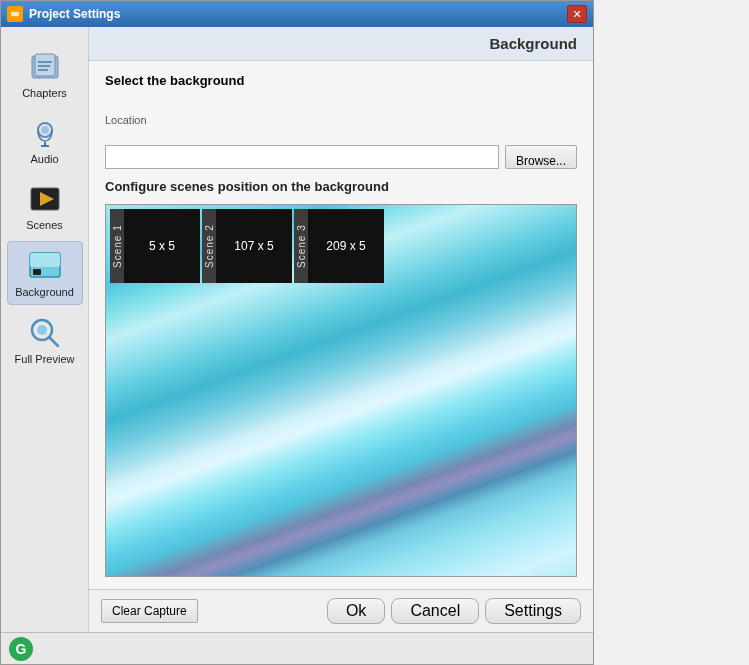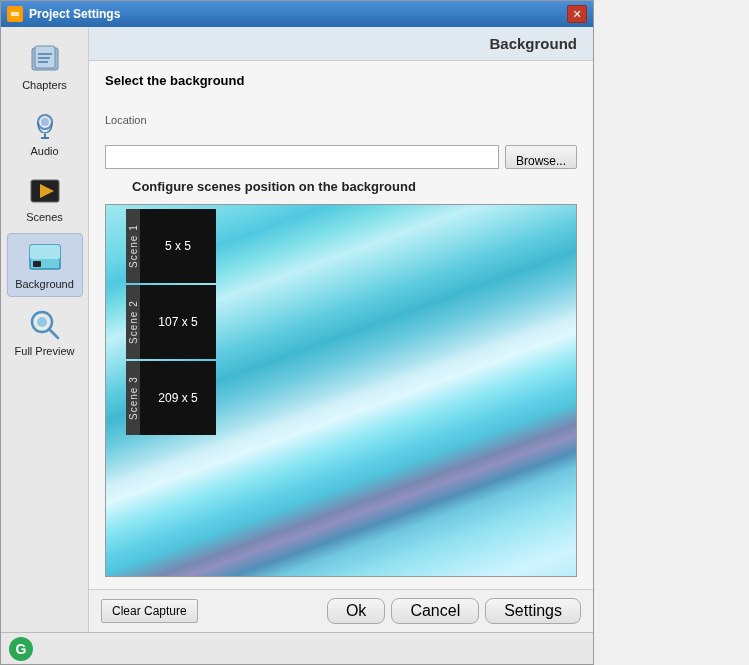--- a/index.html
+++ b/index.html
@@ -71,21 +71,21 @@
     }
 
     
     .sidebar {
       width: 88px;
       background: #e8e8e8;
       border-right: 1px solid #ccc;
       display: flex;
       flex-direction: column;
       align-items: center;
-      padding-top: 8px;
+      padding-top: 16px;
       gap: 4px;
     }
 
     .sidebar-item {
       display: flex;
       flex-direction: column;
       align-items: center;
       width: 76px;
       padding: 6px 4px;
       cursor: pointer;
@@ -183,21 +183,20 @@
       border: 1px solid #aaa;
       font-size: 12px;
       cursor: pointer;
       border-radius: 2px;
     }
 
     .configure-title {
       font-size: 13px;
       font-weight: bold;
       color: #222;
-      margin-left: 27px;
     }
 
     .background-canvas {
       flex: 1;
       border: 1px solid #999;
       position: relative;
       overflow: hidden;
       min-height: 320px;
       background: linear-gradient(160deg,
         #a0e8f0 0%,
@@ -224,22 +223,21 @@
         #d0f4ff 95%,
         #b8eef8 100%
       );
     }
 
     .scenes-row {
       display: flex;
       gap: 2px;
       position: absolute;
       top: 4px;
-      left: 20px;
-      flex-direction: column;
+      left: 4px;
     }
 
     .scene-block {
       width: 90px;
       height: 74px;
       background: #111;
       position: relative;
       display: flex;
       align-items: center;
       justify-content: center;

